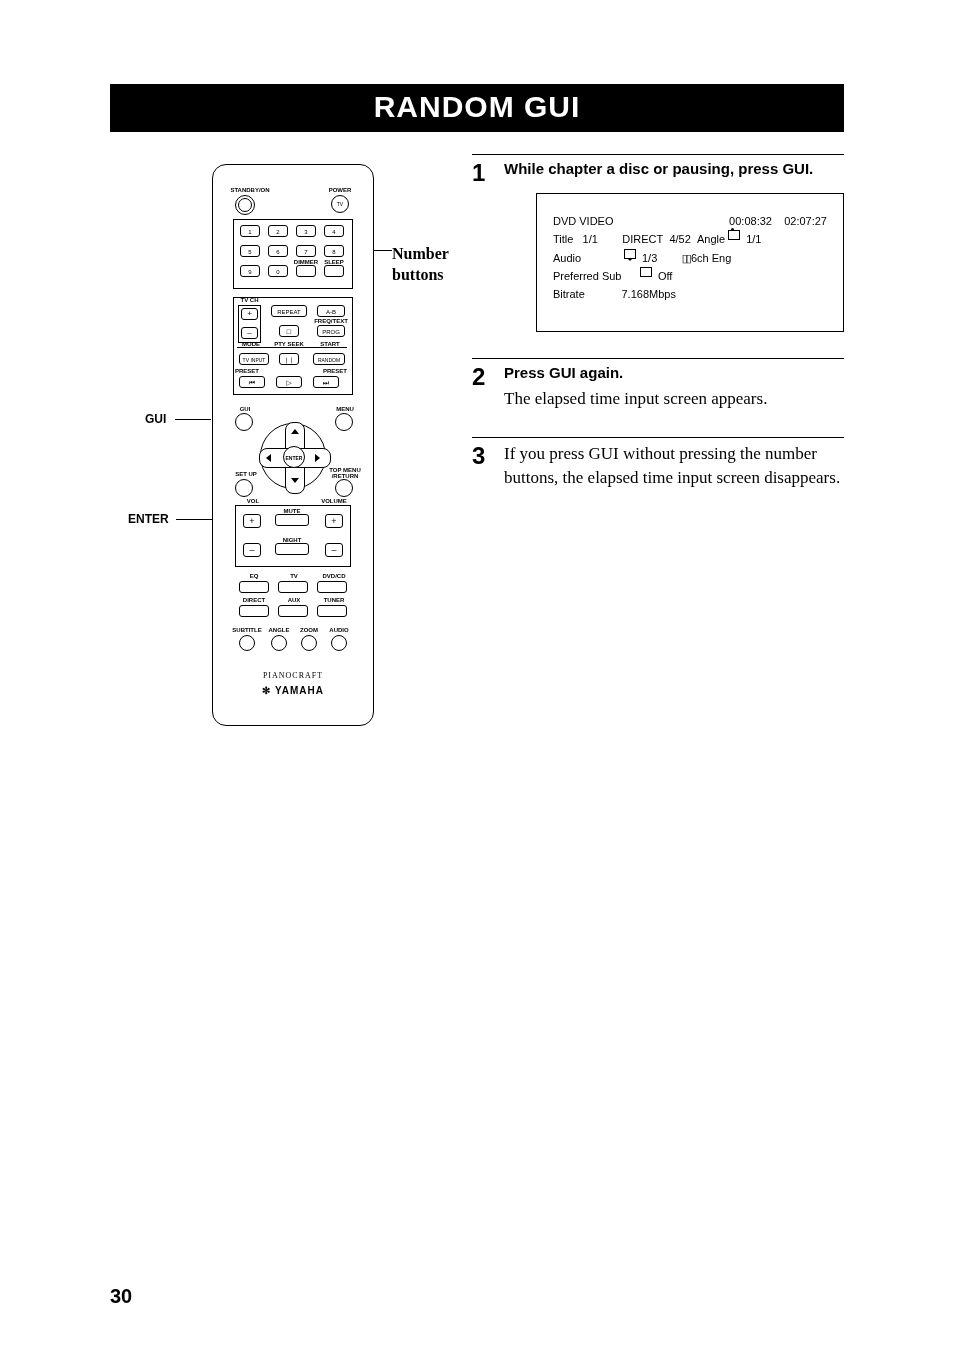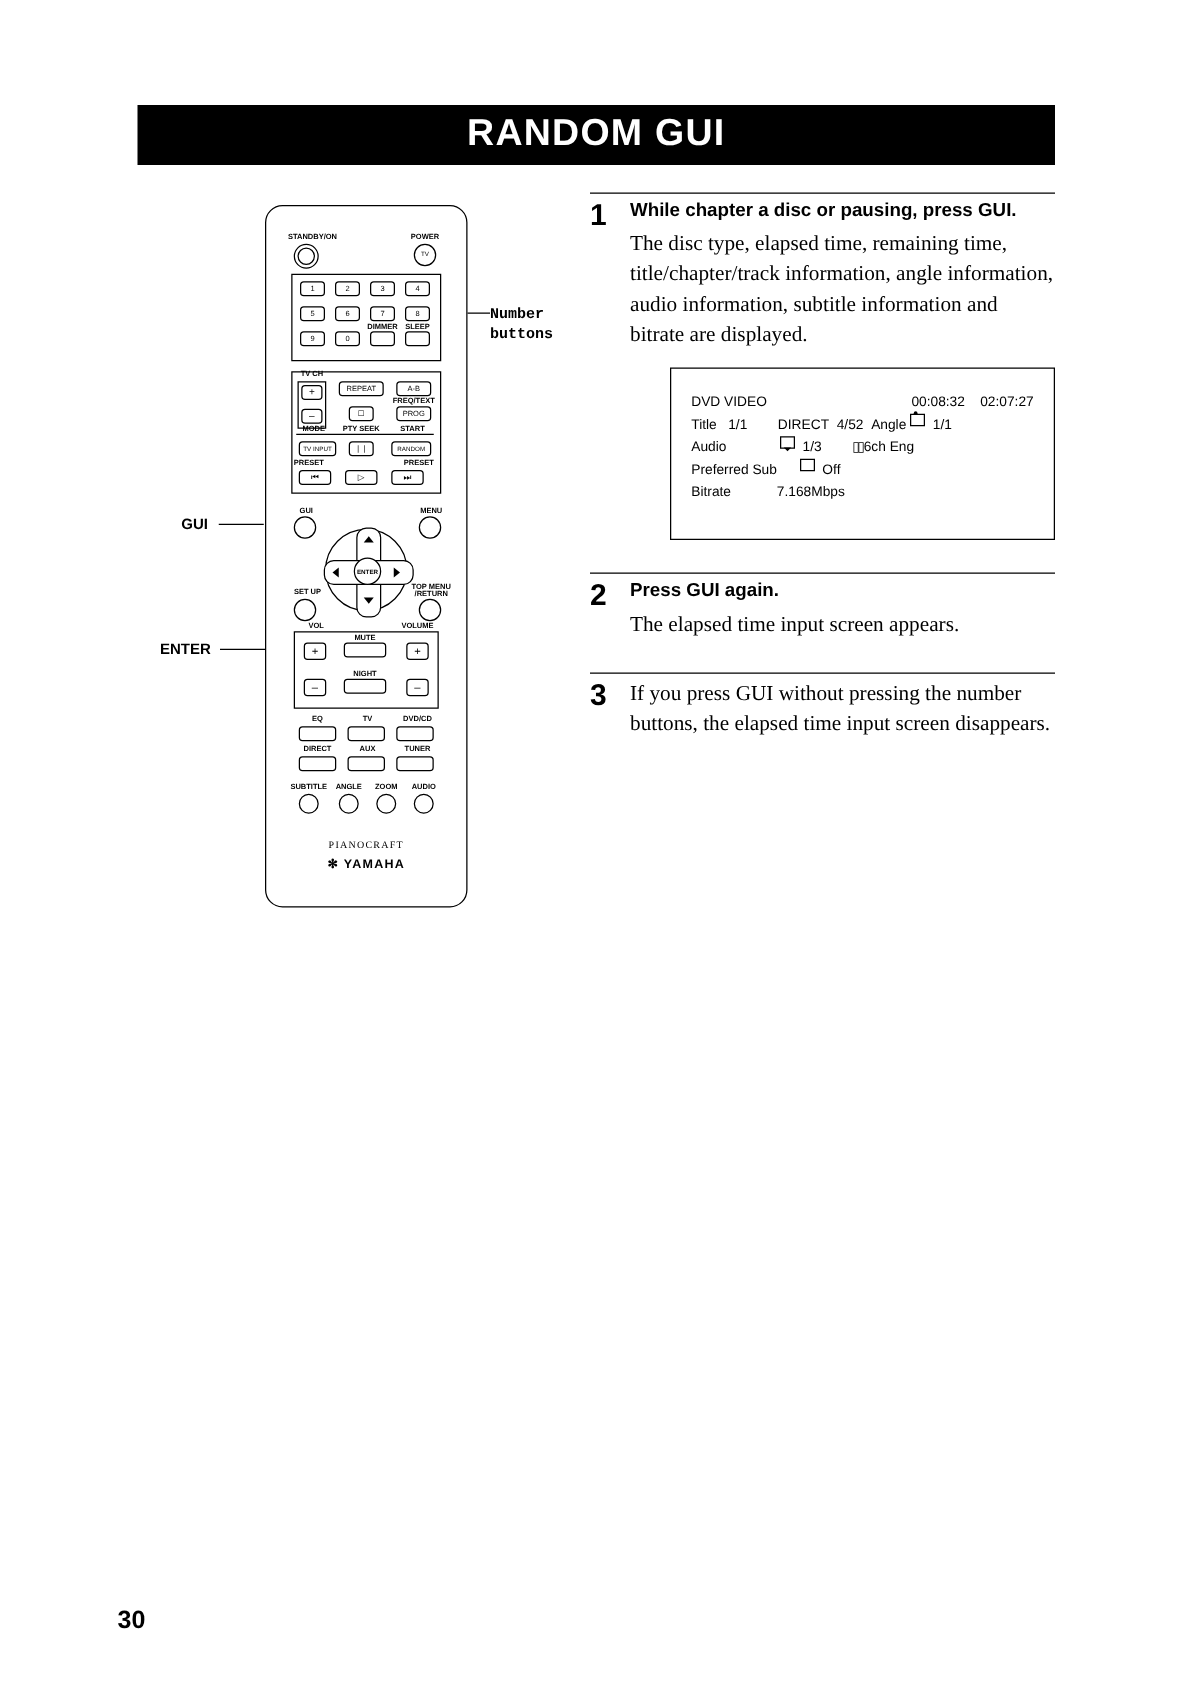--- a/index.html
+++ b/index.html
@@ -2,21 +2,21 @@
 <html><head>
 <meta charset="utf-8">
 <style>
   html,body{margin:0;padding:0;background:#fff;color:#000;font-family:"Times New Roman",Times,serif;}
   .page{width:954px;height:1348px;position:relative;box-sizing:border-box;padding:84px 110px 0 110px;}
   .title-bar{background:#000;color:#fff;font-family:Arial,Helvetica,sans-serif;font-weight:bold;font-size:30px;text-align:center;padding:6px 0 8px 0;letter-spacing:1px;margin-bottom:22px;}
   .intro{font-size:17px;line-height:1.45;margin-bottom:6px;}
   .columns{display:flex;gap:30px;}
   .left-col{width:360px;position:relative;}
   .right-col{flex:1;}
-  .callout-n{position:absolute;top:90px;left:282px;font-family:Liberation Mono, monospace;font-weight:bold;font-size:12px;line-height:1.3;}
+  .callout-n{position:absolute;top:90px;left:282px;font-family:Liberation Serif, serif;font-weight:bold;font-size:16px;line-height:1.3;}
   .callout-n .line{position:absolute;top:6px;left:-18px;width:18px;height:1px;background:#000;}
   .callout-g{position:absolute;top:258px;left:35px;font-family:Arial,Helvetica,sans-serif;font-weight:bold;font-size:12px;}
   .callout-g .line{position:absolute;top:7px;left:30px;width:36px;height:1px;background:#000;}
   .callout-e{position:absolute;top:358px;left:18px;font-family:Arial,Helvetica,sans-serif;font-weight:bold;font-size:12px;}
   .callout-e .line{position:absolute;top:7px;left:48px;width:36px;height:1px;background:#000;}
 
   
   .remote{width:160px;height:560px;border:1px solid #000;border-radius:14px;margin-left:102px;margin-top:10px;position:relative;background:#fff;font-family:Arial,Helvetica,sans-serif;overflow:hidden;}
   .remote *{box-sizing:border-box;}
   .panel{position:absolute;border:1px solid #000;}
@@ -39,21 +39,21 @@
   .step{display:flex;margin:0 0 26px 0;}
   .step-num{font-family:Arial,Helvetica,sans-serif;font-weight:bold;font-size:24px;width:32px;line-height:1;padding-top:2px;}
   .step-body{flex:1;font-size:17px;line-height:1.42;}
   .step-body .b{font-family:Arial,Helvetica,sans-serif;font-weight:bold;font-size:15px;display:block;margin-bottom:4px;line-height:1.35;}
   .osd{border:1px solid #000;width:274px;margin:14px 0 0 32px;padding:18px 16px 28px 16px;font-family:Arial,Helvetica,sans-serif;font-size:11px;line-height:1.65;}
   .osd .row{display:flex;white-space:pre;}
   .osd .grow{flex:1;}
   .osd-ic{display:inline-block;width:10px;height:8px;border:1px solid #000;vertical-align:middle;margin-right:3px;position:relative;}
   .osd-ic.speech:after{content:"";position:absolute;left:2px;bottom:-3px;border-left:3px solid transparent;border-right:3px solid transparent;border-top:3px solid #000;}
   .osd-ic.cam:before{content:"";position:absolute;left:2px;top:-3px;width:3px;height:3px;border-radius:50%;background:#000;}
-  .page-num{position:absolute;left:94px;bottom:40px;font-family:Arial,Helvetica,sans-serif;font-weight:bold;font-size:20px;}
+  .page-num{position:absolute;left:110px;bottom:40px;font-family:Arial,Helvetica,sans-serif;font-weight:bold;font-size:20px;}
 </style>
 </head>
 <body>
 
 <div class="page">
   <div class="title-bar">RANDOM GUI</div>
 
   <div class="columns">
     <div class="left-col">
       <div class="callout-n"><span class="line"></span><span style="white-space:pre-line;">Number
@@ -164,21 +164,20 @@
         <div style="position:absolute;left:0;right:0;top:520px;text-align:center;font-size:10px;font-weight:bold;letter-spacing:1px;">✻ <span>YAMAHA</span></div>
       </div>
     </div>
 
     <div class="right-col">
       <div class="sep"></div>
       <div class="step">
         <div class="step-num">1</div>
         <div class="step-body">
           <span class="b">While chapter a disc or pausing, press GUI.</span>
-          <span>The disc type, elapsed time, remaining time, title/chapter/track information, angle information, audio information, subtitle information and bitrate are displayed.</span>
           <div class="osd">
             <div class="row"><span>DVD VIDEO</span><span class="grow"></span><span>00:08:32</span><span>    </span><span>02:07:27</span></div>
             <div class="row"><span>Title</span><span>   </span><span>1/1</span><span>        </span><span>DIRECT</span><span>  </span><span>4/52</span><span>  </span><span>Angle</span><span> </span><span class="osd-ic cam"></span><span> </span><span>1/1</span></div>
             <div class="row"><span>Audio</span><span>              </span><span class="osd-ic speech"></span><span> </span><span>1/3</span><span>        </span><span style="letter-spacing:-2px;">▯▯ </span><span>6ch Eng</span></div>
             <div class="row"><span>Preferred Sub</span><span>      </span><span class="osd-ic"></span><span> </span><span>Off</span></div>
             <div class="row"><span>Bitrate</span><span>            </span><span>7.168Mbps</span></div>
           </div>
         </div>
       </div>
 

